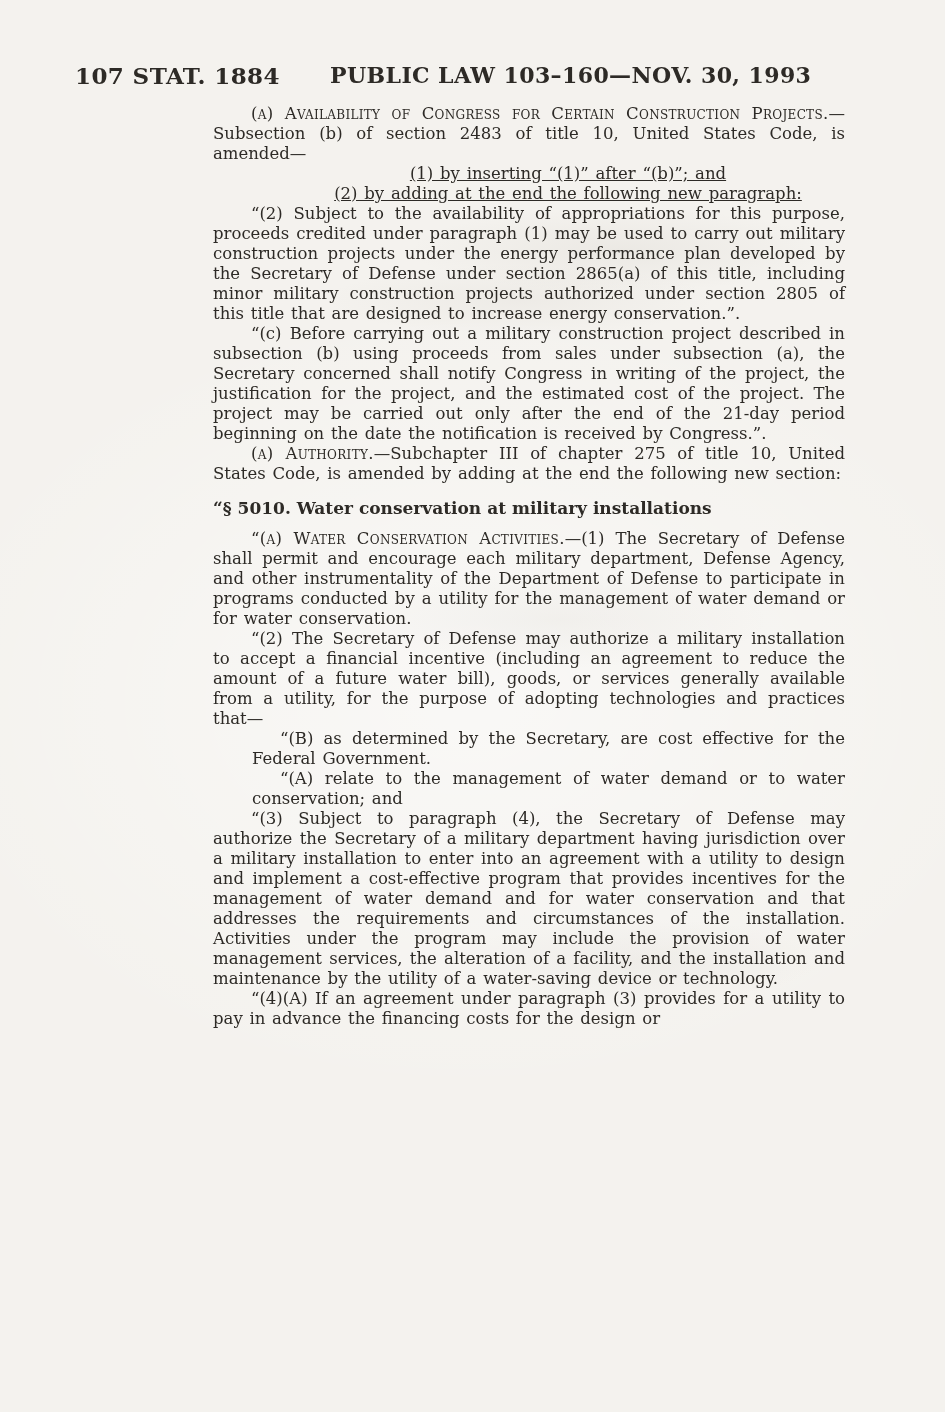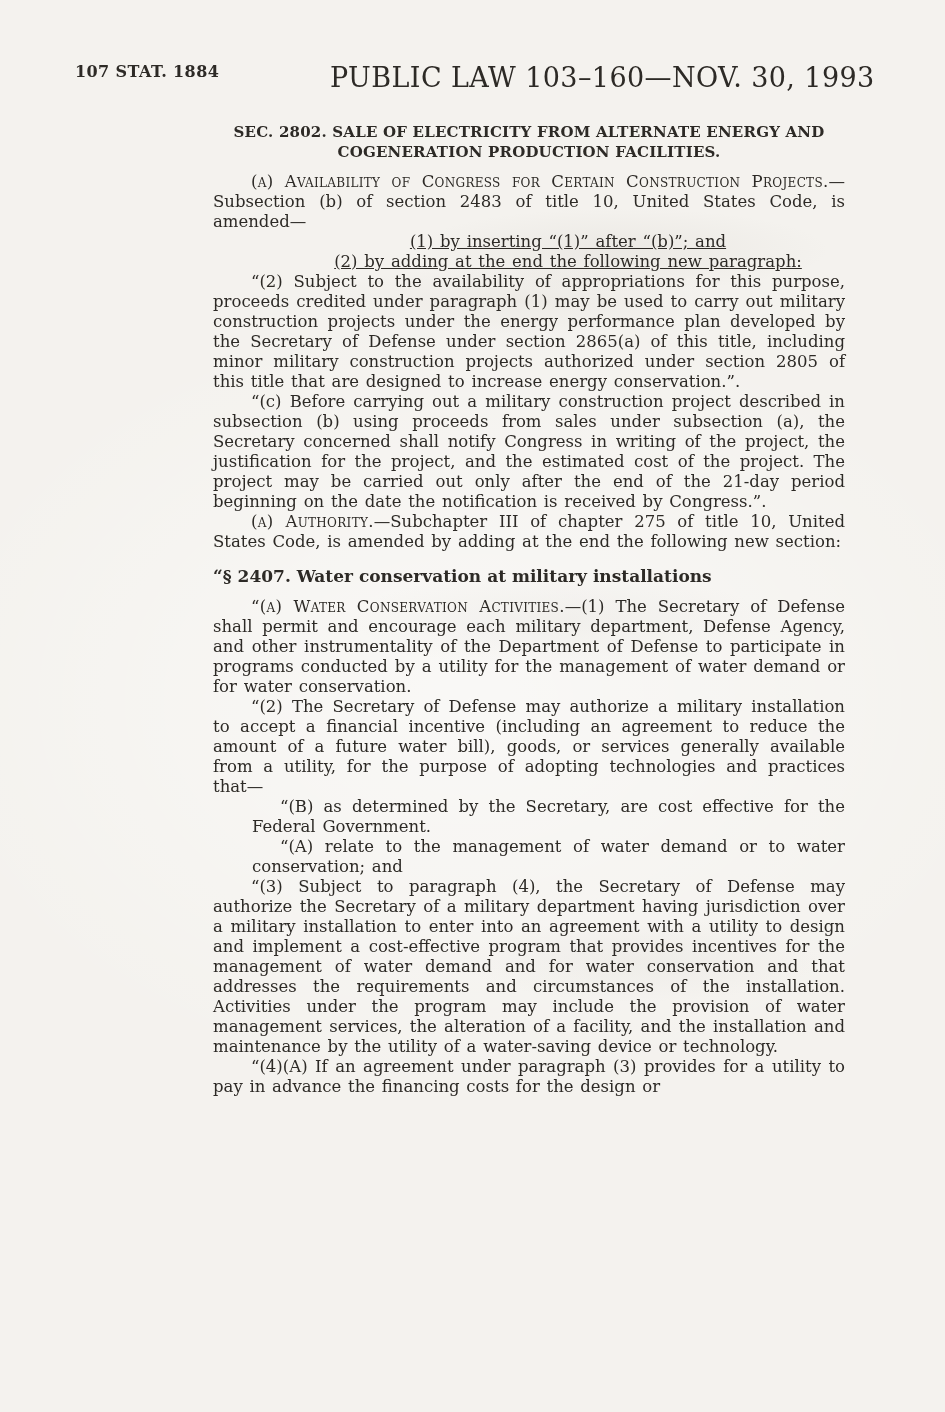--- a/index.html
+++ b/index.html
@@ -26,31 +26,31 @@
     position: absolute;
     top: 62px;
     left: 0;
     width: 945px;
     height: 30px;
   }
   .stat-num {
     position: absolute;
     left: 75px;
     top: 0;
-    font-size: 16px;
+    font-size: 23px;
     font-weight: bold;
     letter-spacing: 0.4px;
     white-space: nowrap;
   }
   .law-title {
     position: absolute;
     left: 330px;
     top: 0;
-    font-size: 27px;
-    font-weight: normal;
+    font-size: 22px;
+    font-weight: bold;
     letter-spacing: 0.4px;
     white-space: nowrap;
   }
   .column {
     position: absolute;
     left: 213px;
     top: 104px;
     width: 632px;
   }
   .sec-heading {
@@ -86,40 +86,36 @@
 
 <div class="page">
 
   <header class="page-header">
     <span class="stat-num">107 STAT. 1884</span>
     <span class="law-title">PUBLIC LAW 103–160—NOV. 30, 1993</span>
   </header>
 
   <main class="column">
 
-    <h2 class="sec-heading">
-      <span class="hl">SEC. 2802. SALE OF ELECTRICITY FROM ALTERNATE ENERGY AND</span>
-      <span class="hl">COGENERATION PRODUCTION FACILITIES.</span>
-    </h2>
 
     <p class="par"><span class="sc">(a) Availability of Congress for Certain Construction Projects.</span><span>—Subsection (b) of section 2483 of title 10, United States Code, is amended—</span></p>
 
     <p class="item">(1) by inserting “(1)” after “(b)”; and</p>
 
     <p class="item">(2) by adding at the end the following new paragraph:</p>
 
     <p class="par">“(2) Subject to the availability of appropriations for this purpose, proceeds credited under paragraph (1) may be used to carry out military construction projects under the energy performance plan developed by the Secretary of Defense under section 2865(a) of this title, including minor military construction projects authorized under section 2805 of this title that are designed to increase energy conservation.”.</p>
 
 
     <p class="par">“(c) Before carrying out a military construction project described in subsection (b) using proceeds from sales under subsection (a), the Secretary concerned shall notify Congress in writing of the project, the justification for the project, and the estimated cost of the project. The project may be carried out only after the end of the 21-day period beginning on the date the notification is received by Congress.”.</p>
 
 
     <p class="par"><span class="sc">(a) Authority.</span><span>—Subchapter III of chapter 275 of title 10, United States Code, is amended by adding at the end the following new section:</span></p>
 
-    <h3 class="uscode-heading">“§ 2407. Water conservation at military installations</h3>
+    <h3 class="uscode-heading">“§ 5010. Water conservation at military installations</h3>
 
     <p class="par"><span class="sc">“(a) Water Conservation Activities.</span><span>—(1) The Secretary of Defense shall permit and encourage each military department, Defense Agency, and other instrumentality of the Department of Defense to participate in programs conducted by a utility for the management of water demand or for water conservation.</span></p>
 
     <p class="par">“(2) The Secretary of Defense may authorize a military installation to accept a financial incentive (including an agreement to reduce the amount of a future water bill), goods, or services generally available from a utility, for the purpose of adopting technologies and practices that—</p>
 
     <p class="itemA">“(B) as determined by the Secretary, are cost effective for the Federal Government.</p>
 
     <p class="itemA">“(A) relate to the management of water demand or to water conservation; and</p>
 
     <p class="par">“(3) Subject to paragraph (4), the Secretary of Defense may authorize the Secretary of a military department having jurisdiction over a military installation to enter into an agreement with a utility to design and implement a cost-effective program that provides incentives for the management of water demand and for water conservation and that addresses the requirements and circumstances of the installation. Activities under the program may include the provision of water management services, the alteration of a facility, and the installation and maintenance by the utility of a water-saving device or technology.</p>

